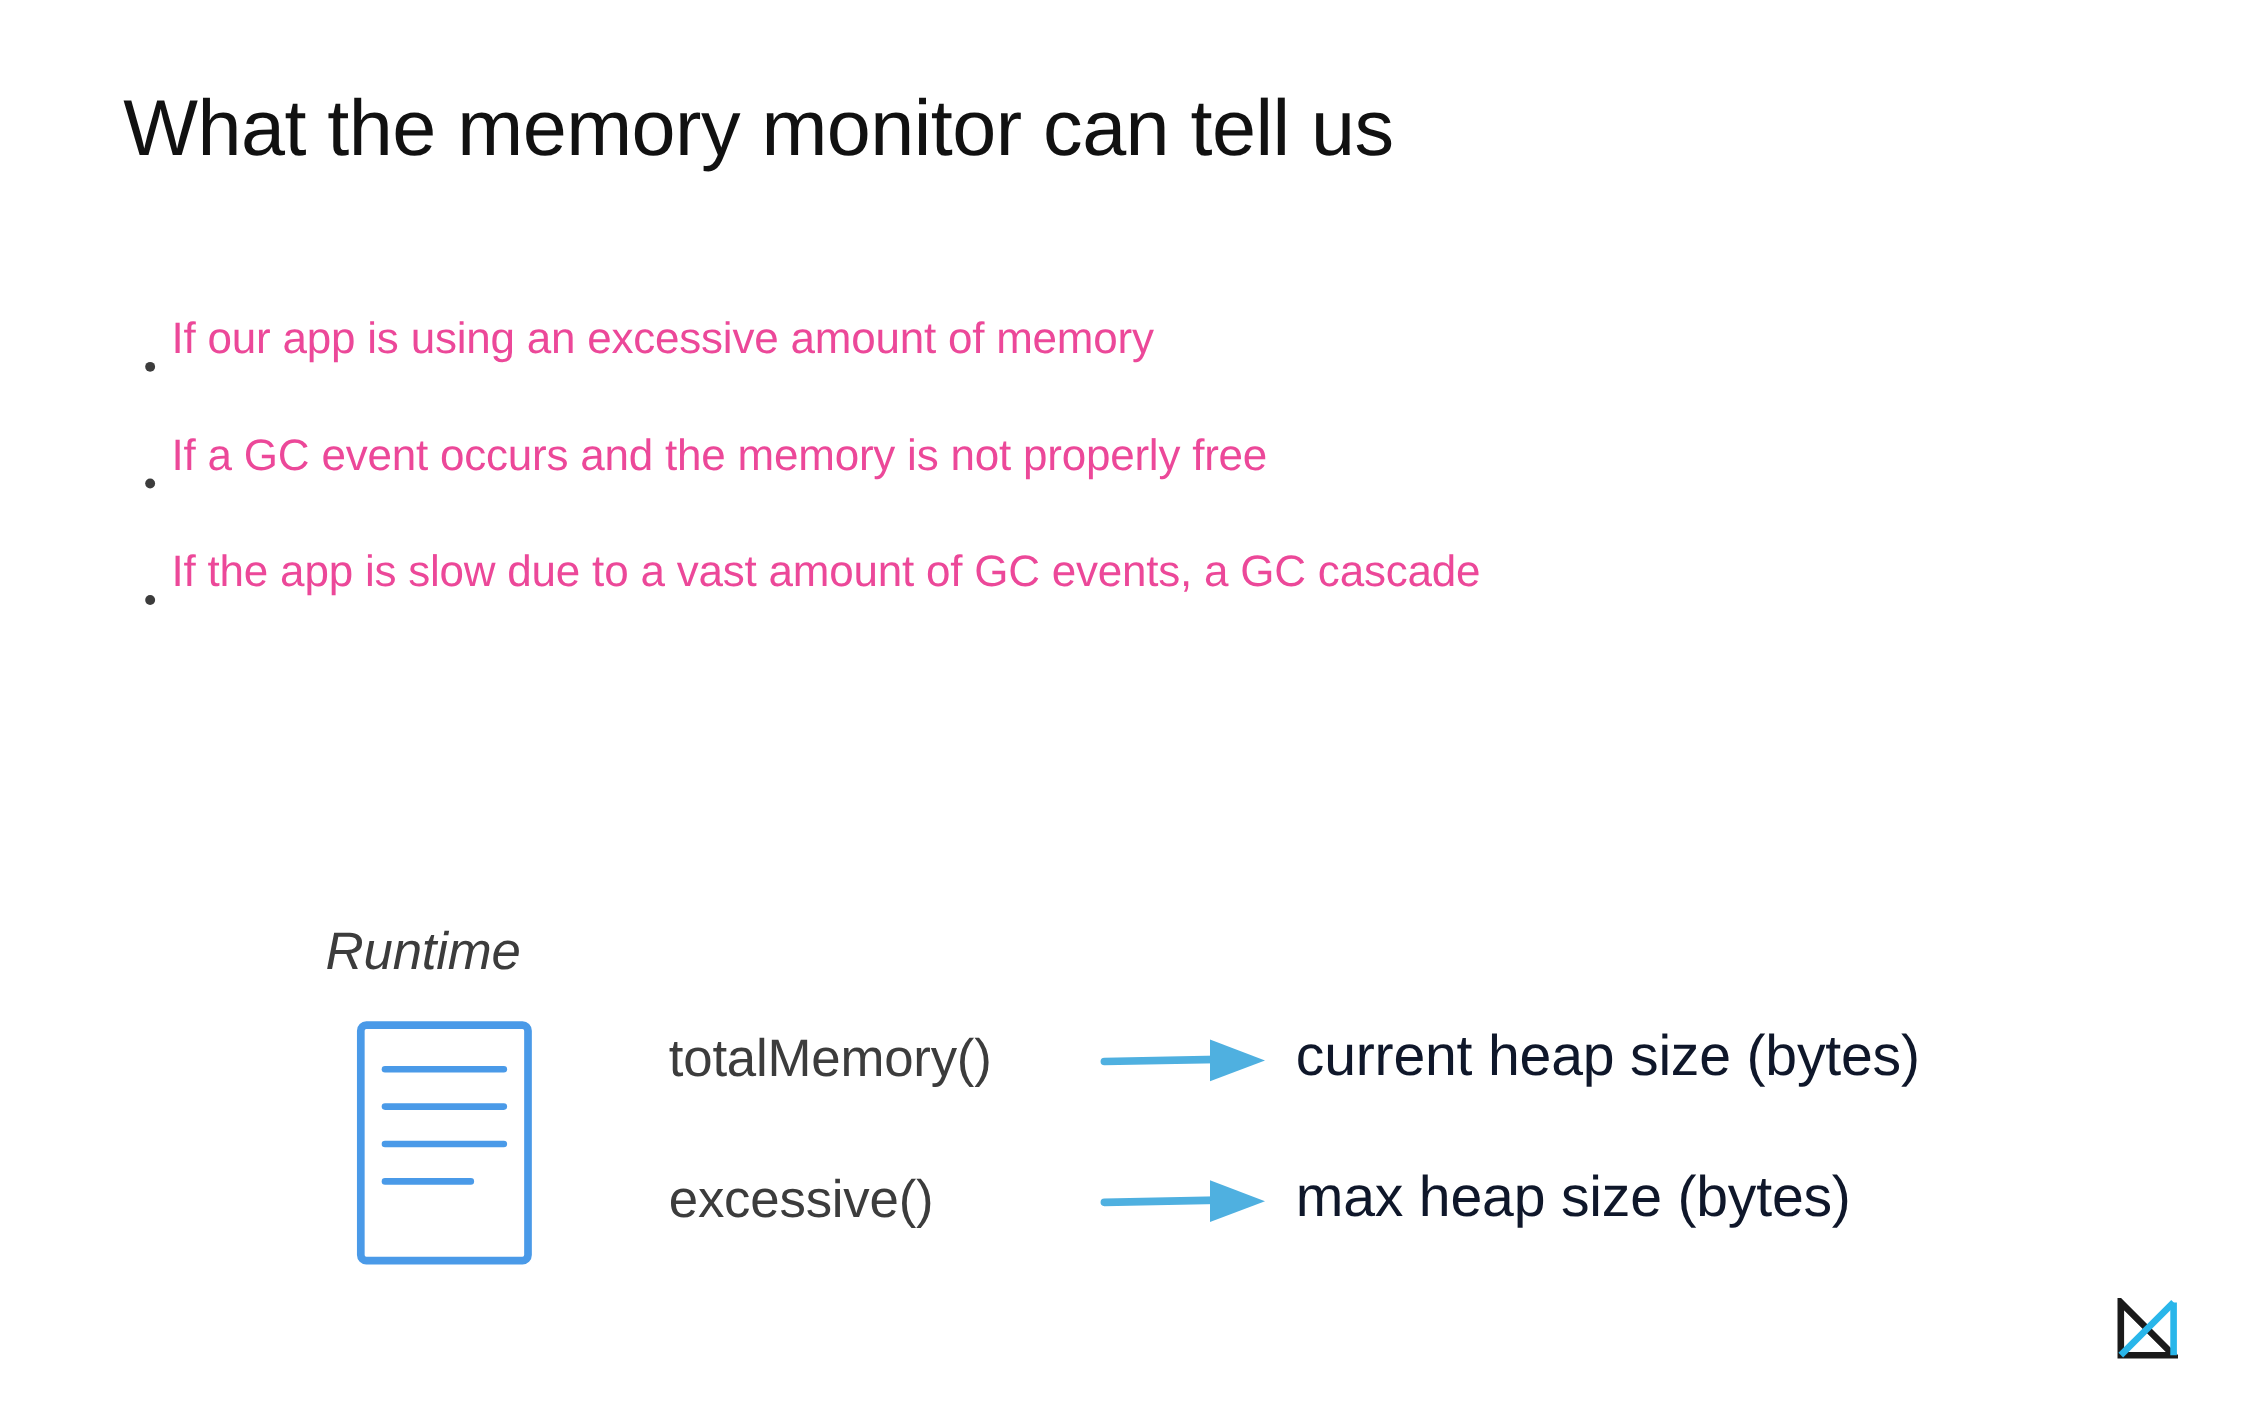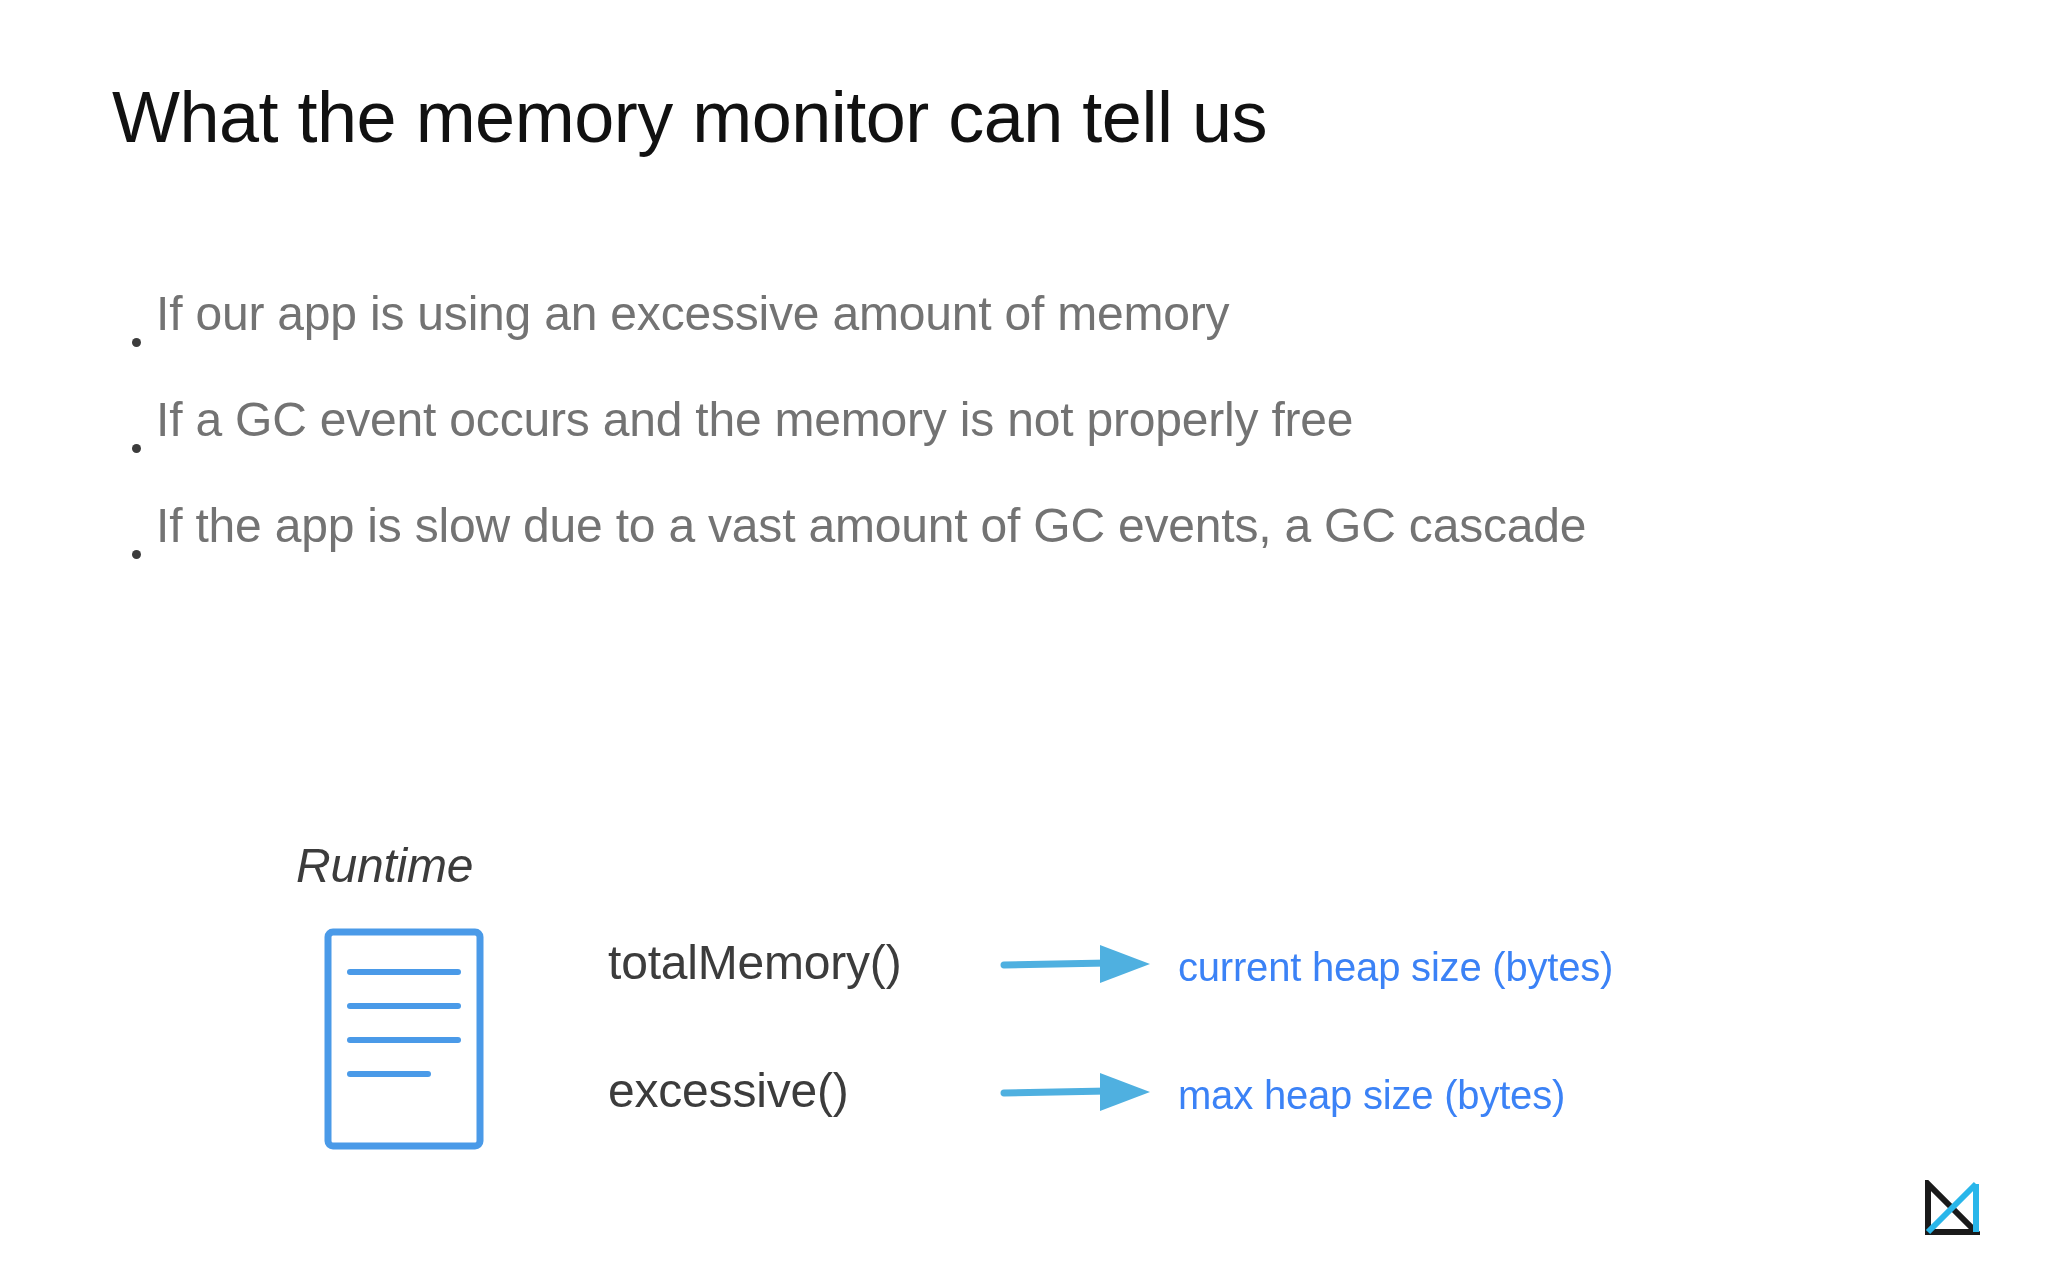--- a/index.html
+++ b/index.html
@@ -61,23 +61,23 @@
     display: block;
     width: 9px;
     height: 9px;
     border-radius: 50%;
     background: #3c3c3c;
     position: absolute;
     top: 12px;
     left: 2px;
   }
   .bullet-text {
-    font-size: 48px;
-    font-weight: 400;
-    color: #737373;
+    font-size: 40px;
+    font-weight: 400;
+    color: #ec4899;
     letter-spacing: -0.2px;
     white-space: nowrap;
   }
 
   
   .runtime-label {
     position: absolute;
     left: 296px;
     top: 838px;
     font-size: 48px;
@@ -118,23 +118,23 @@
   .map-arrow {
     width: 160px;
     flex: 0 0 160px;
     height: 56px;
     position: relative;
     top: 2px;
   }
   .map-arrow svg { display: block; width: 100%; height: 100%; }
 
   .map-result {
-    font-size: 40px;
-    font-weight: 400;
-    color: #3b82f6;
+    font-size: 52px;
+    font-weight: 400;
+    color: #0f172a;
     letter-spacing: -0.2px;
     white-space: nowrap;
     margin-left: 18px;
   }
 
   
   .logo {
     position: absolute;
     left: 1924px;
     top: 1180px;

